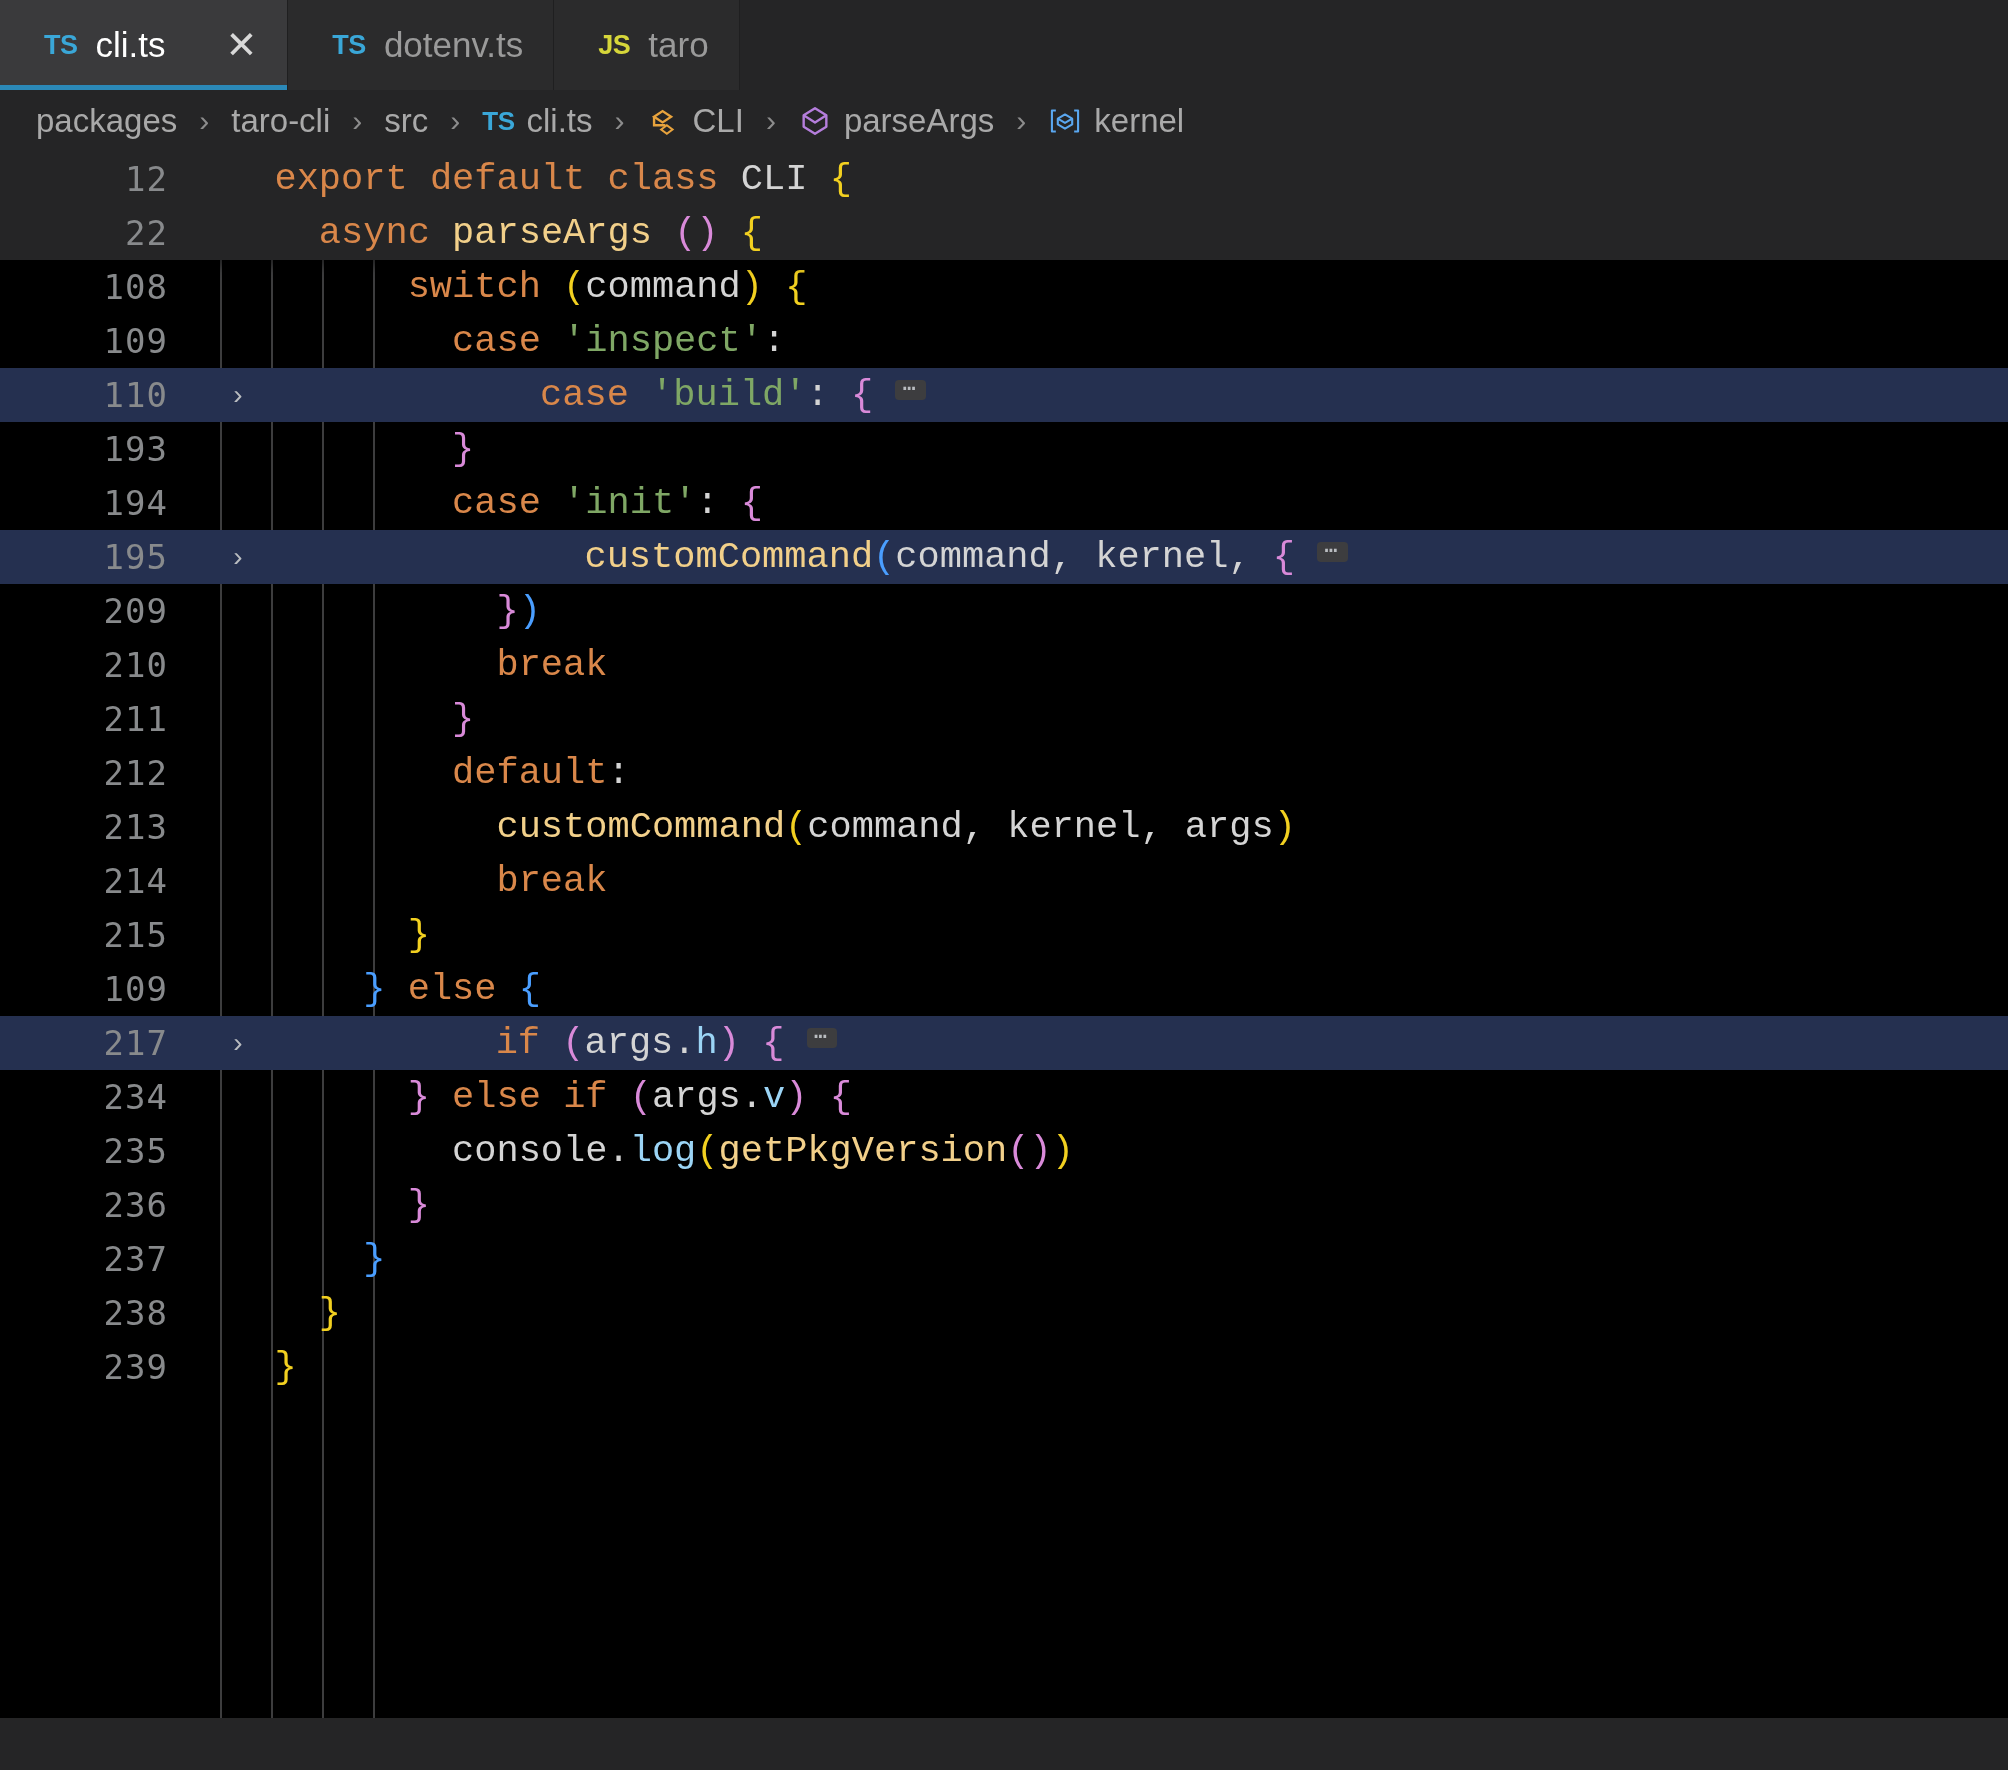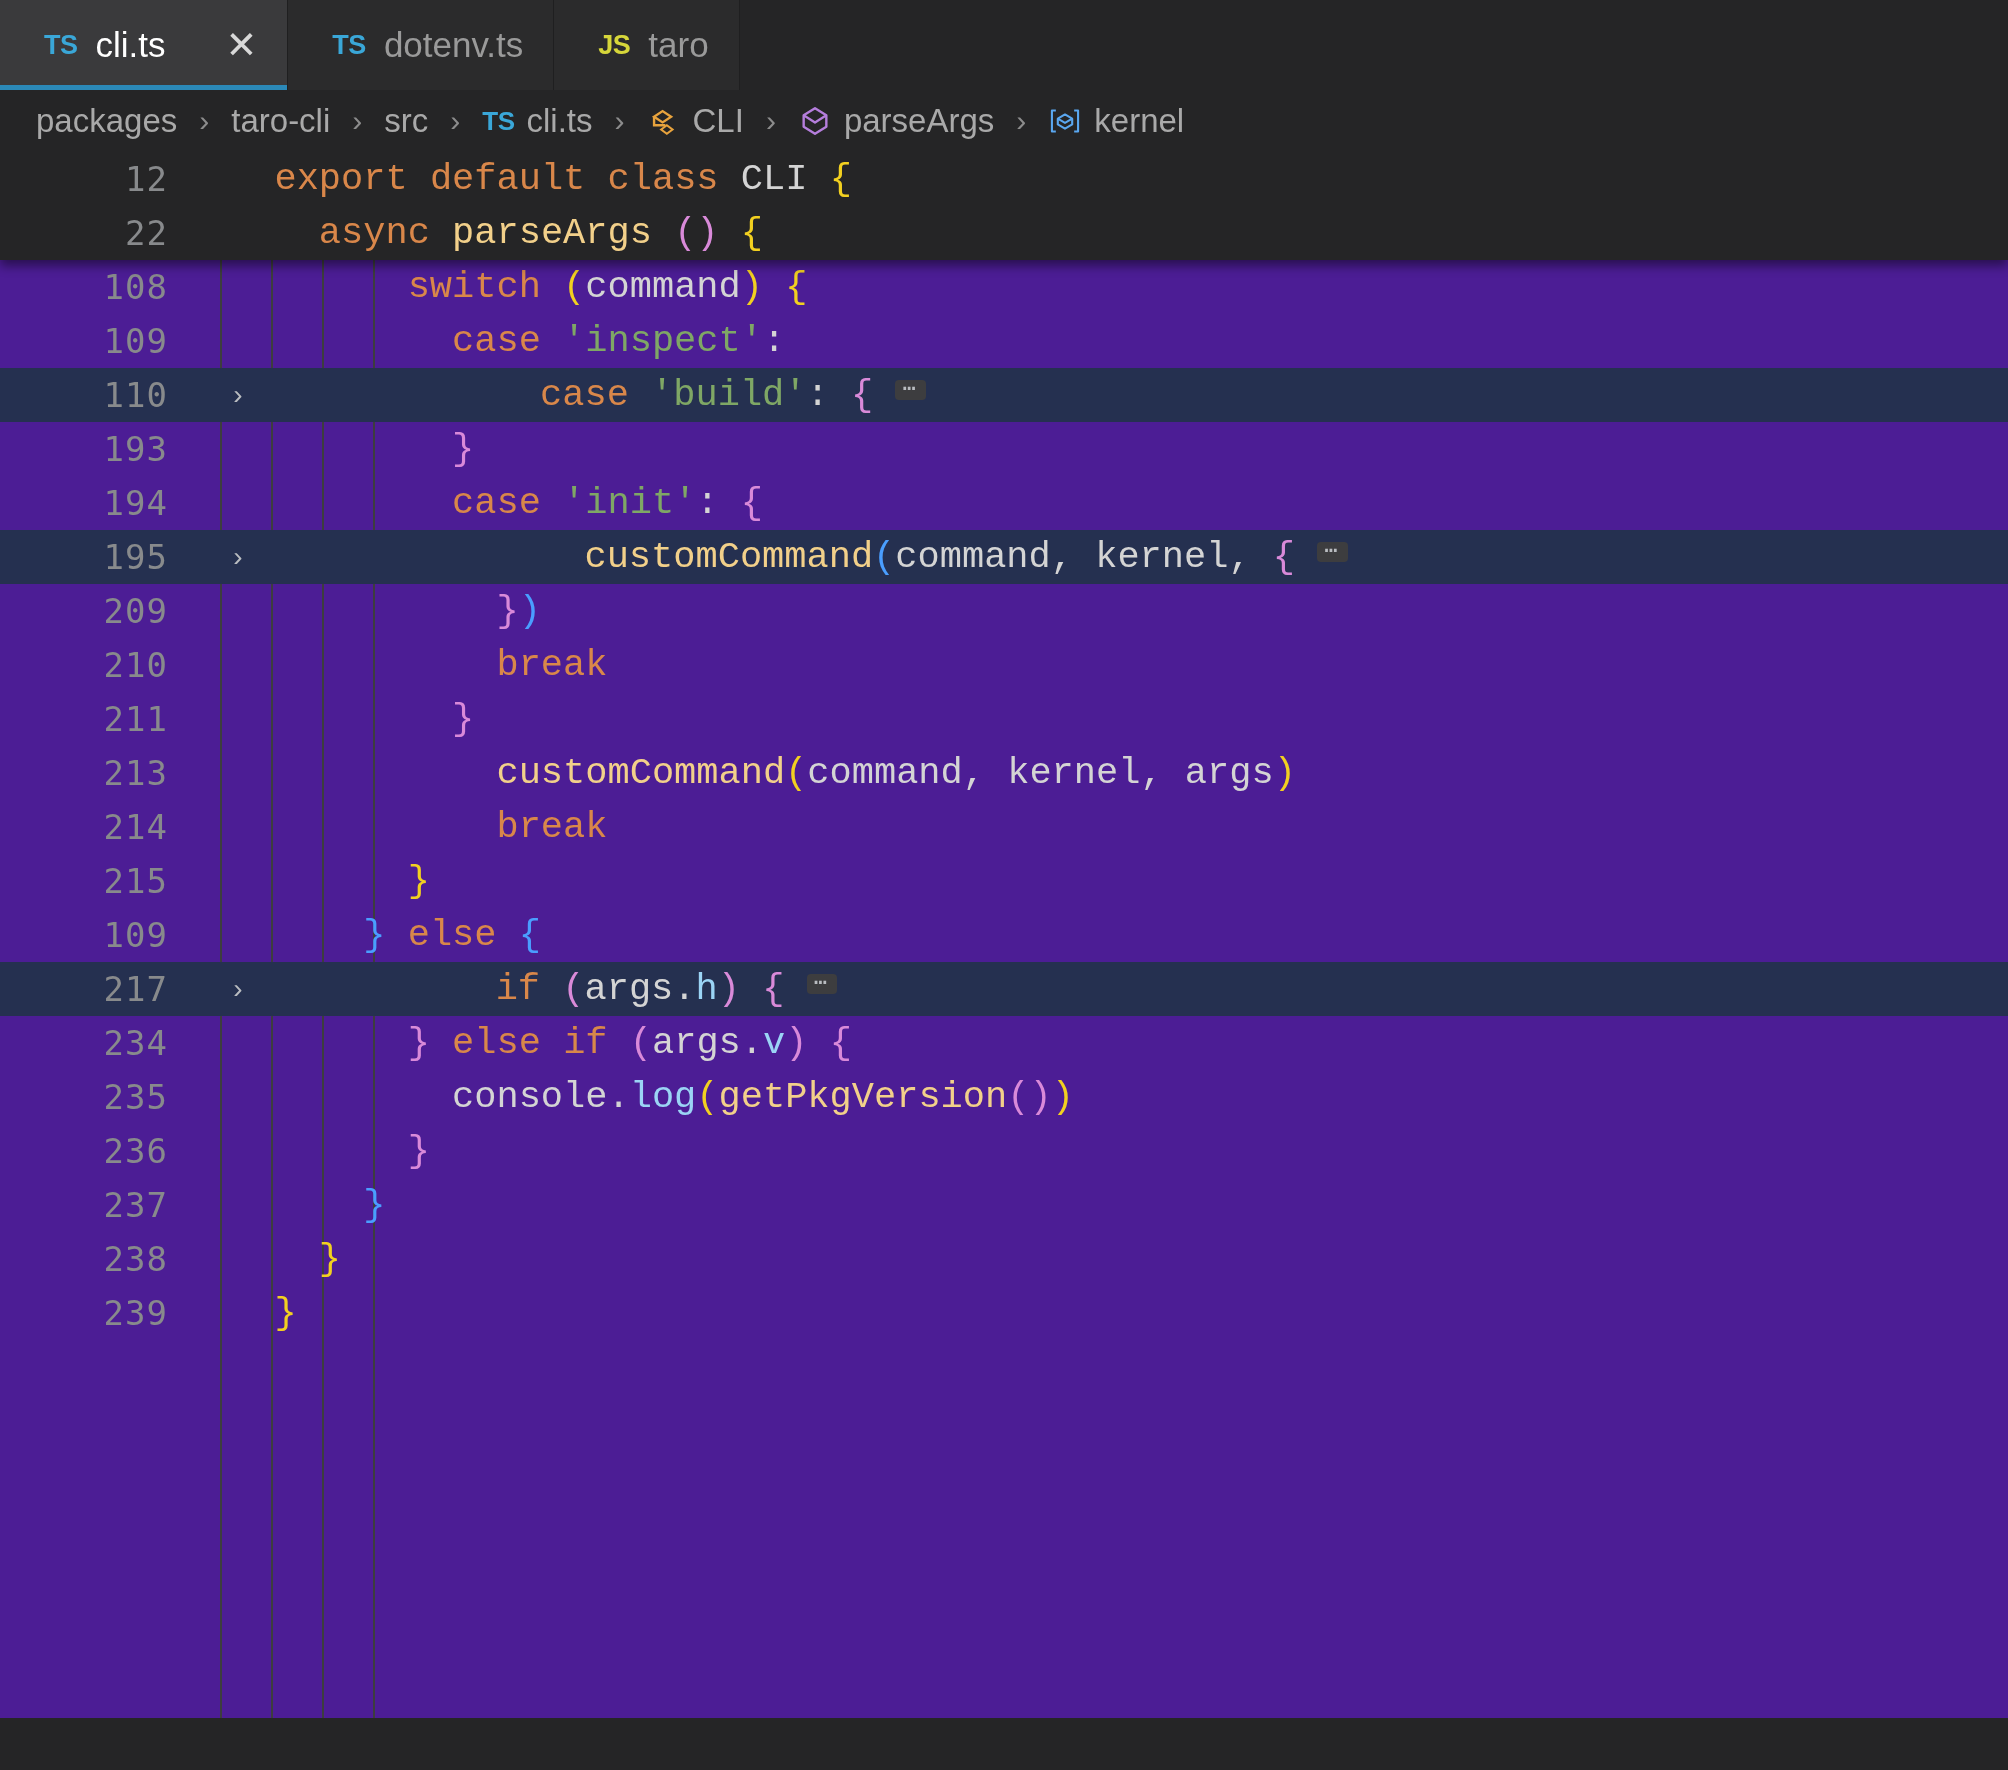--- a/index.html
+++ b/index.html
@@ -114,21 +114,21 @@
   .sticky {
     background: #252526;
     box-shadow: 0 6px 10px rgba(0,0,0,0.45);
     position: relative;
     z-index: 30;
   }
   .sticky .code-line { background: #252526; }
 
   
   .editor {
-    background: #4c1d95;
+    background: #000000;
     position: relative;
     overflow: hidden;
     height: 1566px;
   }
   .code-line {
     display: flex;
     align-items: center;
     height: 54px;
     font-size: 37px;
     white-space: pre;
@@ -312,20 +312,21 @@
   <div id="code-body">
       <div class="code-line"><span class="gutter">108</span><span class="fold-chevron"></span><span class="code-text"><span class="plain">        </span><span class="kw">switch</span><span class="plain"> </span><span class="b-yellow">(</span><span class="plain">command</span><span class="b-yellow">)</span><span class="plain"> </span><span class="b-yellow">{</span></span></div>
       <div class="code-line"><span class="gutter">109</span><span class="fold-chevron"></span><span class="code-text"><span class="plain">          </span><span class="kw">case</span><span class="plain"> </span><span class="str">'inspect'</span><span class="plain">:</span></span></div>
       <div class="code-line highlight"><span class="gutter">110</span><span class="fold-chevron">›</span><span class="code-text"><span class="plain">          </span><span class="kw">case</span><span class="plain"> </span><span class="str">'build'</span><span class="plain">:</span><span class="plain"> </span><span class="b-pink">{</span><span class="plain"> </span><span class="fold-pill">⋯</span></span></div>
       <div class="code-line"><span class="gutter">193</span><span class="fold-chevron"></span><span class="code-text"><span class="plain">          </span><span class="b-pink">}</span></span></div>
       <div class="code-line"><span class="gutter">194</span><span class="fold-chevron"></span><span class="code-text"><span class="plain">          </span><span class="kw">case</span><span class="plain"> </span><span class="str">'init'</span><span class="plain">:</span><span class="plain"> </span><span class="b-pink">{</span></span></div>
       <div class="code-line highlight"><span class="gutter">195</span><span class="fold-chevron">›</span><span class="code-text"><span class="plain">            </span><span class="fn">customCommand</span><span class="b-blue">(</span><span class="plain">command</span><span class="plain">, </span><span class="plain">kernel</span><span class="plain">, </span><span class="b-pink">{</span><span class="plain"> </span><span class="fold-pill">⋯</span></span></div>
       <div class="code-line"><span class="gutter">209</span><span class="fold-chevron"></span><span class="code-text"><span class="plain">            </span><span class="b-pink">}</span><span class="b-blue">)</span></span></div>
       <div class="code-line"><span class="gutter">210</span><span class="fold-chevron"></span><span class="code-text"><span class="plain">            </span><span class="kw">break</span></span></div>
       <div class="code-line"><span class="gutter">211</span><span class="fold-chevron"></span><span class="code-text"><span class="plain">          </span><span class="b-pink">}</span></span></div>
+      <div class="code-line"><span class="gutter">212</span><span class="fold-chevron"></span><span class="code-text"><span class="plain">          </span><span class="kw">default</span><span class="plain">:</span></span></div>
       <div class="code-line"><span class="gutter">213</span><span class="fold-chevron"></span><span class="code-text"><span class="plain">            </span><span class="fn">customCommand</span><span class="b-yellow">(</span><span class="plain">command</span><span class="plain">, </span><span class="plain">kernel</span><span class="plain">, </span><span class="plain">args</span><span class="b-yellow">)</span></span></div>
       <div class="code-line"><span class="gutter">214</span><span class="fold-chevron"></span><span class="code-text"><span class="plain">            </span><span class="kw">break</span></span></div>
       <div class="code-line"><span class="gutter">215</span><span class="fold-chevron"></span><span class="code-text"><span class="plain">        </span><span class="b-yellow">}</span></span></div>
       <div class="code-line"><span class="gutter">109</span><span class="fold-chevron"></span><span class="code-text"><span class="plain">      </span><span class="b-blue">}</span><span class="plain"> </span><span class="kw">else</span><span class="plain"> </span><span class="b-blue">{</span></span></div>
       <div class="code-line highlight"><span class="gutter">217</span><span class="fold-chevron">›</span><span class="code-text"><span class="plain">        </span><span class="kw">if</span><span class="plain"> </span><span class="b-pink">(</span><span class="plain">args</span><span class="plain">.</span><span class="prop">h</span><span class="b-pink">)</span><span class="plain"> </span><span class="b-pink">{</span><span class="plain"> </span><span class="fold-pill">⋯</span></span></div>
       <div class="code-line"><span class="gutter">234</span><span class="fold-chevron"></span><span class="code-text"><span class="plain">        </span><span class="b-pink">}</span><span class="plain"> </span><span class="kw">else</span><span class="plain"> </span><span class="kw">if</span><span class="plain"> </span><span class="b-pink">(</span><span class="plain">args</span><span class="plain">.</span><span class="prop">v</span><span class="b-pink">)</span><span class="plain"> </span><span class="b-pink">{</span></span></div>
       <div class="code-line"><span class="gutter">235</span><span class="fold-chevron"></span><span class="code-text"><span class="plain">          </span><span class="plain">console</span><span class="plain">.</span><span class="prop">log</span><span class="b-yellow">(</span><span class="fn">getPkgVersion</span><span class="b-pink">(</span><span class="b-pink">)</span><span class="b-yellow">)</span></span></div>
       <div class="code-line"><span class="gutter">236</span><span class="fold-chevron"></span><span class="code-text"><span class="plain">        </span><span class="b-pink">}</span></span></div>
       <div class="code-line"><span class="gutter">237</span><span class="fold-chevron"></span><span class="code-text"><span class="plain">      </span><span class="b-blue">}</span></span></div>
       <div class="code-line"><span class="gutter">238</span><span class="fold-chevron"></span><span class="code-text"><span class="plain">    </span><span class="b-yellow">}</span></span></div>

